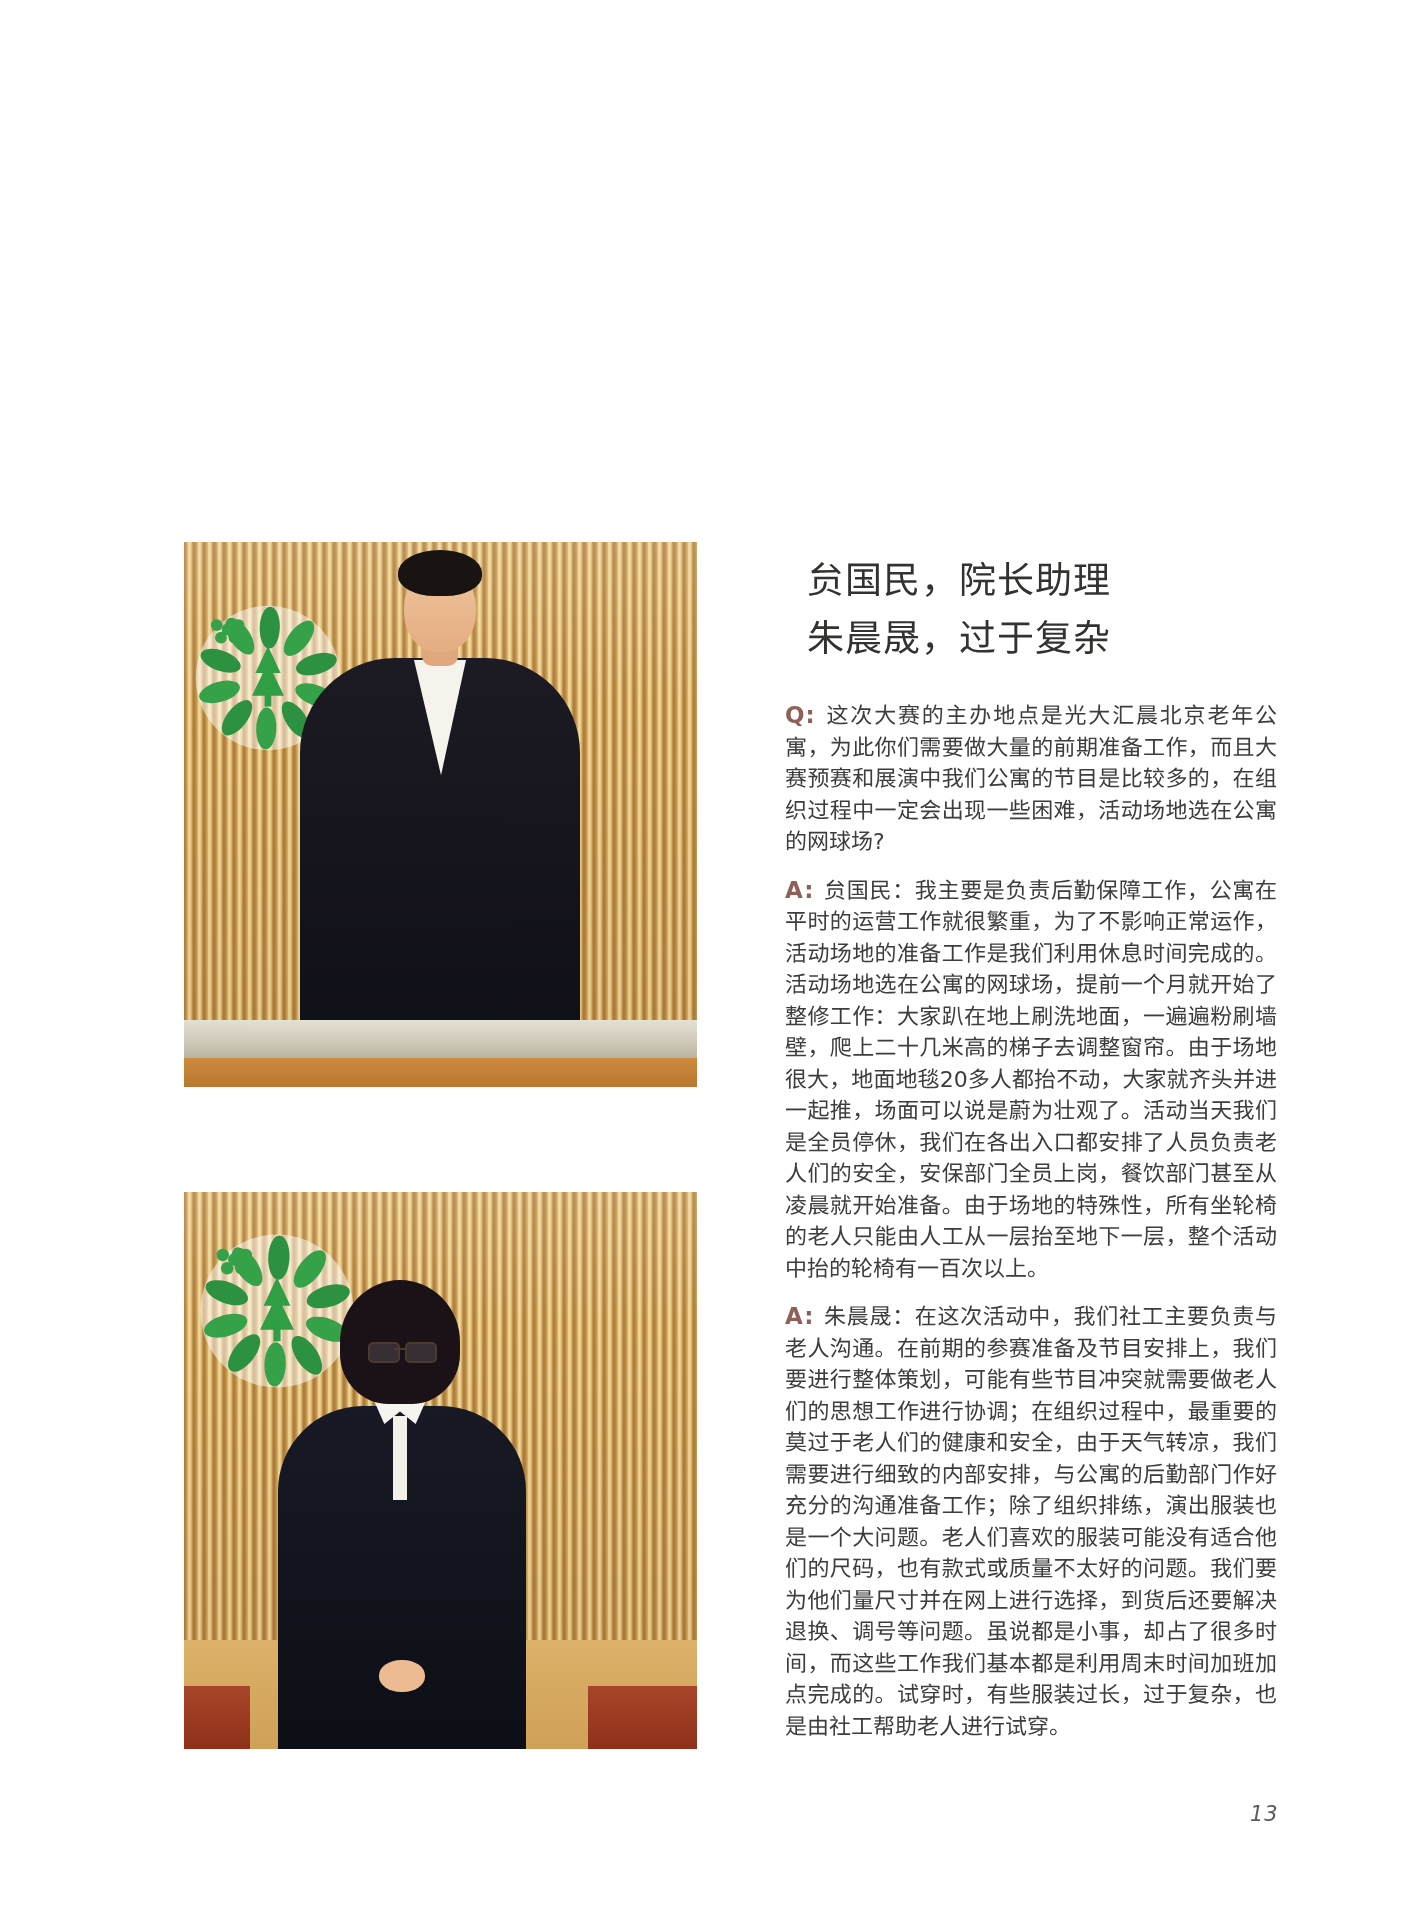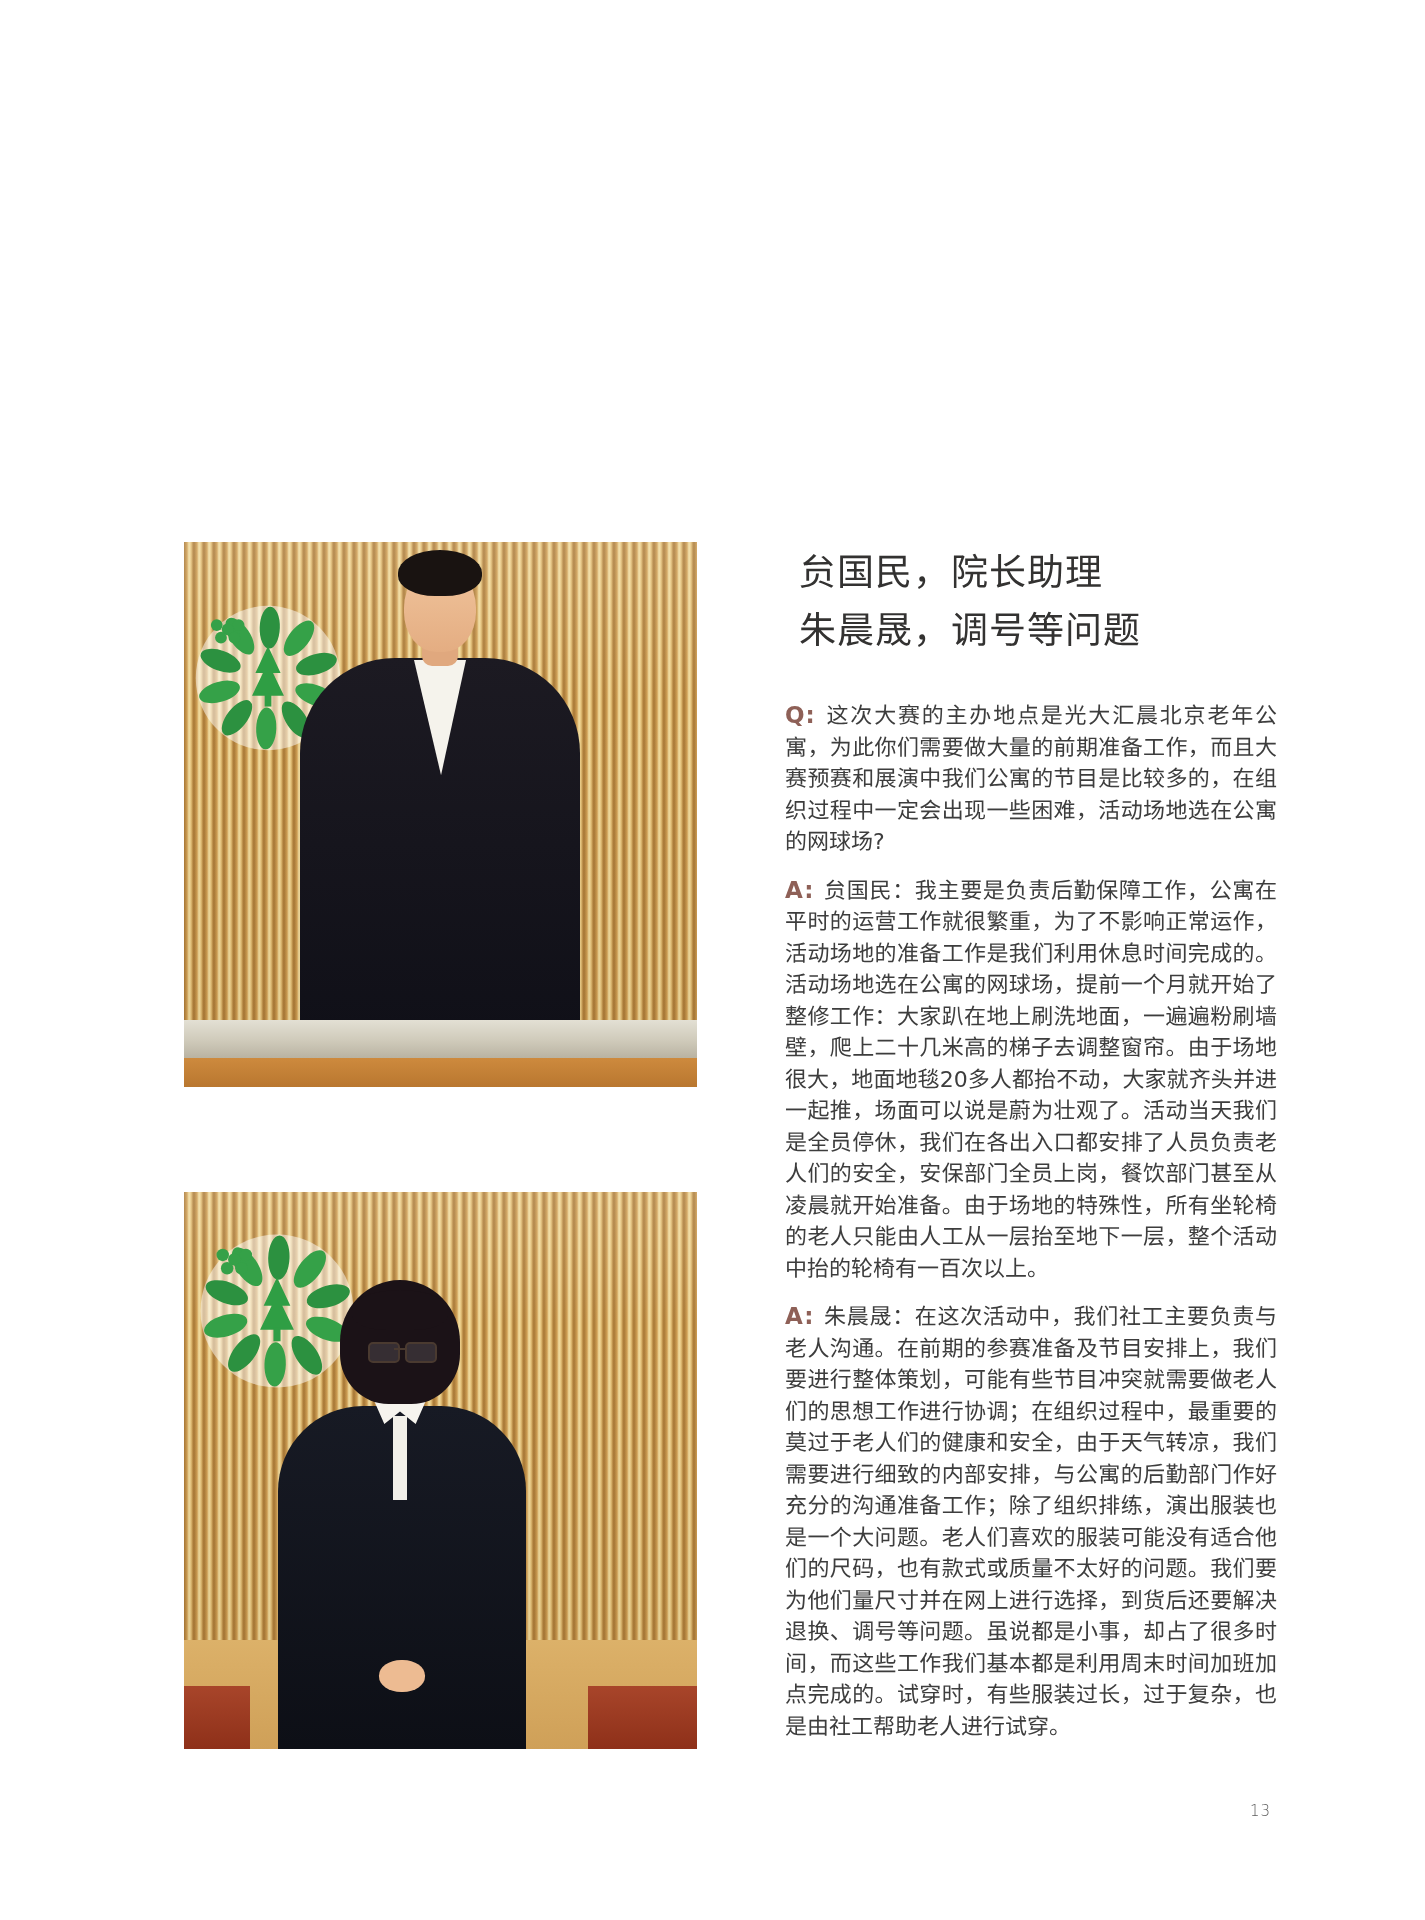--- a/index.html
+++ b/index.html
@@ -73,21 +73,21 @@
   .w-glass{position:absolute;top:150px;width:28px;height:17px;
     border:2px solid #4a3a30;border-radius:5px;background:rgba(255,255,255,.12);}
   .w-glass.left{left:184px;} .w-glass.right{left:221px;}
   .w-bridge{position:absolute;left:210px;top:156px;width:13px;height:2px;background:#4a3a30;}
   .w-hands{position:absolute;left:195px;top:468px;width:46px;height:32px;
     background:#edbb92;border-radius:48%;}
 
   
   .title{
     position:absolute;left:795px;top:540px;width:500px;
-    margin:4px;
+    margin:12px;
     font-family:"DejaVu Serif","Liberation Serif",serif;
     font-weight:400;
     font-size:37px;line-height:58px;
     color:#333231;
     letter-spacing:1px;
   }
   .interview{
     position:absolute;left:785px;top:700px;width:492px;
     font-size:22px;line-height:31.5px;
     color:#3d3d3d;
@@ -97,21 +97,21 @@
   .interview p:last-child{margin-bottom:0;}
   .marker{
     font-weight:700;
     font-size:23px;
     color:#8e6057;
     margin-right:9px;
     letter-spacing:1px;
   }
   .page-number{
     position:absolute;left:1250px;top:1802px;
-    font-size:15px;color:#5c5c5c;font-weight:300;letter-spacing:1px;
+    font-size:21px;color:#5c5c5c;font-weight:300;letter-spacing:1px;font-style:italic;
   }
 </style>
 </head>
 <body>
 
 <div class="page">
 
   <section class="photo photo-1">
     <div class="curtain"></div>
     <svg class="logo" viewBox="0 0 200 200">
@@ -189,21 +189,21 @@
       <div class="w-fringe"></div>
       <div class="w-glass left"></div>
       <div class="w-glass right"></div>
       <div class="w-bridge"></div>
       <div class="w-hands"></div>
     </div>
   </section>
 
   <h1 class="title">
     <span>贠国民，院长助理</span><br>
-    <span>朱晨晟，调号等问题</span>
+    <span>朱晨晟，过于复杂</span>
   </h1>
 
   <div class="interview">
     <p><span class="marker">Q:</span><span>这次大赛的主办地点是光大汇晨北京老年公寓，为此你们需要做大量的前期准备工作，而且大赛预赛和展演中我们公寓的节目是比较多的，在组织过程中一定会出现一些困难，活动场地选在公寓的网球场?</span></p>
     <p><span class="marker">A:</span><span>贠国民：我主要是负责后勤保障工作，公寓在平时的运营工作就很繁重，为了不影响正常运作，活动场地的准备工作是我们利用休息时间完成的。活动场地选在公寓的网球场，提前一个月就开始了整修工作：大家趴在地上刷洗地面，一遍遍粉刷墙壁，爬上二十几米高的梯子去调整窗帘。由于场地很大，地面地毯20多人都抬不动，大家就齐头并进一起推，场面可以说是蔚为壮观了。活动当天我们是全员停休，我们在各出入口都安排了人员负责老人们的安全，安保部门全员上岗，餐饮部门甚至从凌晨就开始准备。由于场地的特殊性，所有坐轮椅的老人只能由人工从一层抬至地下一层，整个活动中抬的轮椅有一百次以上。</span></p>
     <p><span class="marker">A:</span><span>朱晨晟：在这次活动中，我们社工主要负责与老人沟通。在前期的参赛准备及节目安排上，我们要进行整体策划，可能有些节目冲突就需要做老人们的思想工作进行协调；在组织过程中，最重要的莫过于老人们的健康和安全，由于天气转凉，我们需要进行细致的内部安排，与公寓的后勤部门作好充分的沟通准备工作；除了组织排练，演出服装也是一个大问题。老人们喜欢的服装可能没有适合他们的尺码，也有款式或质量不太好的问题。我们要为他们量尺寸并在网上进行选择，到货后还要解决退换、调号等问题。虽说都是小事，却占了很多时间，而这些工作我们基本都是利用周末时间加班加点完成的。试穿时，有些服装过长，过于复杂，也是由社工帮助老人进行试穿。</span></p>
   </div>
 
   <div class="page-number">13</div>
 

